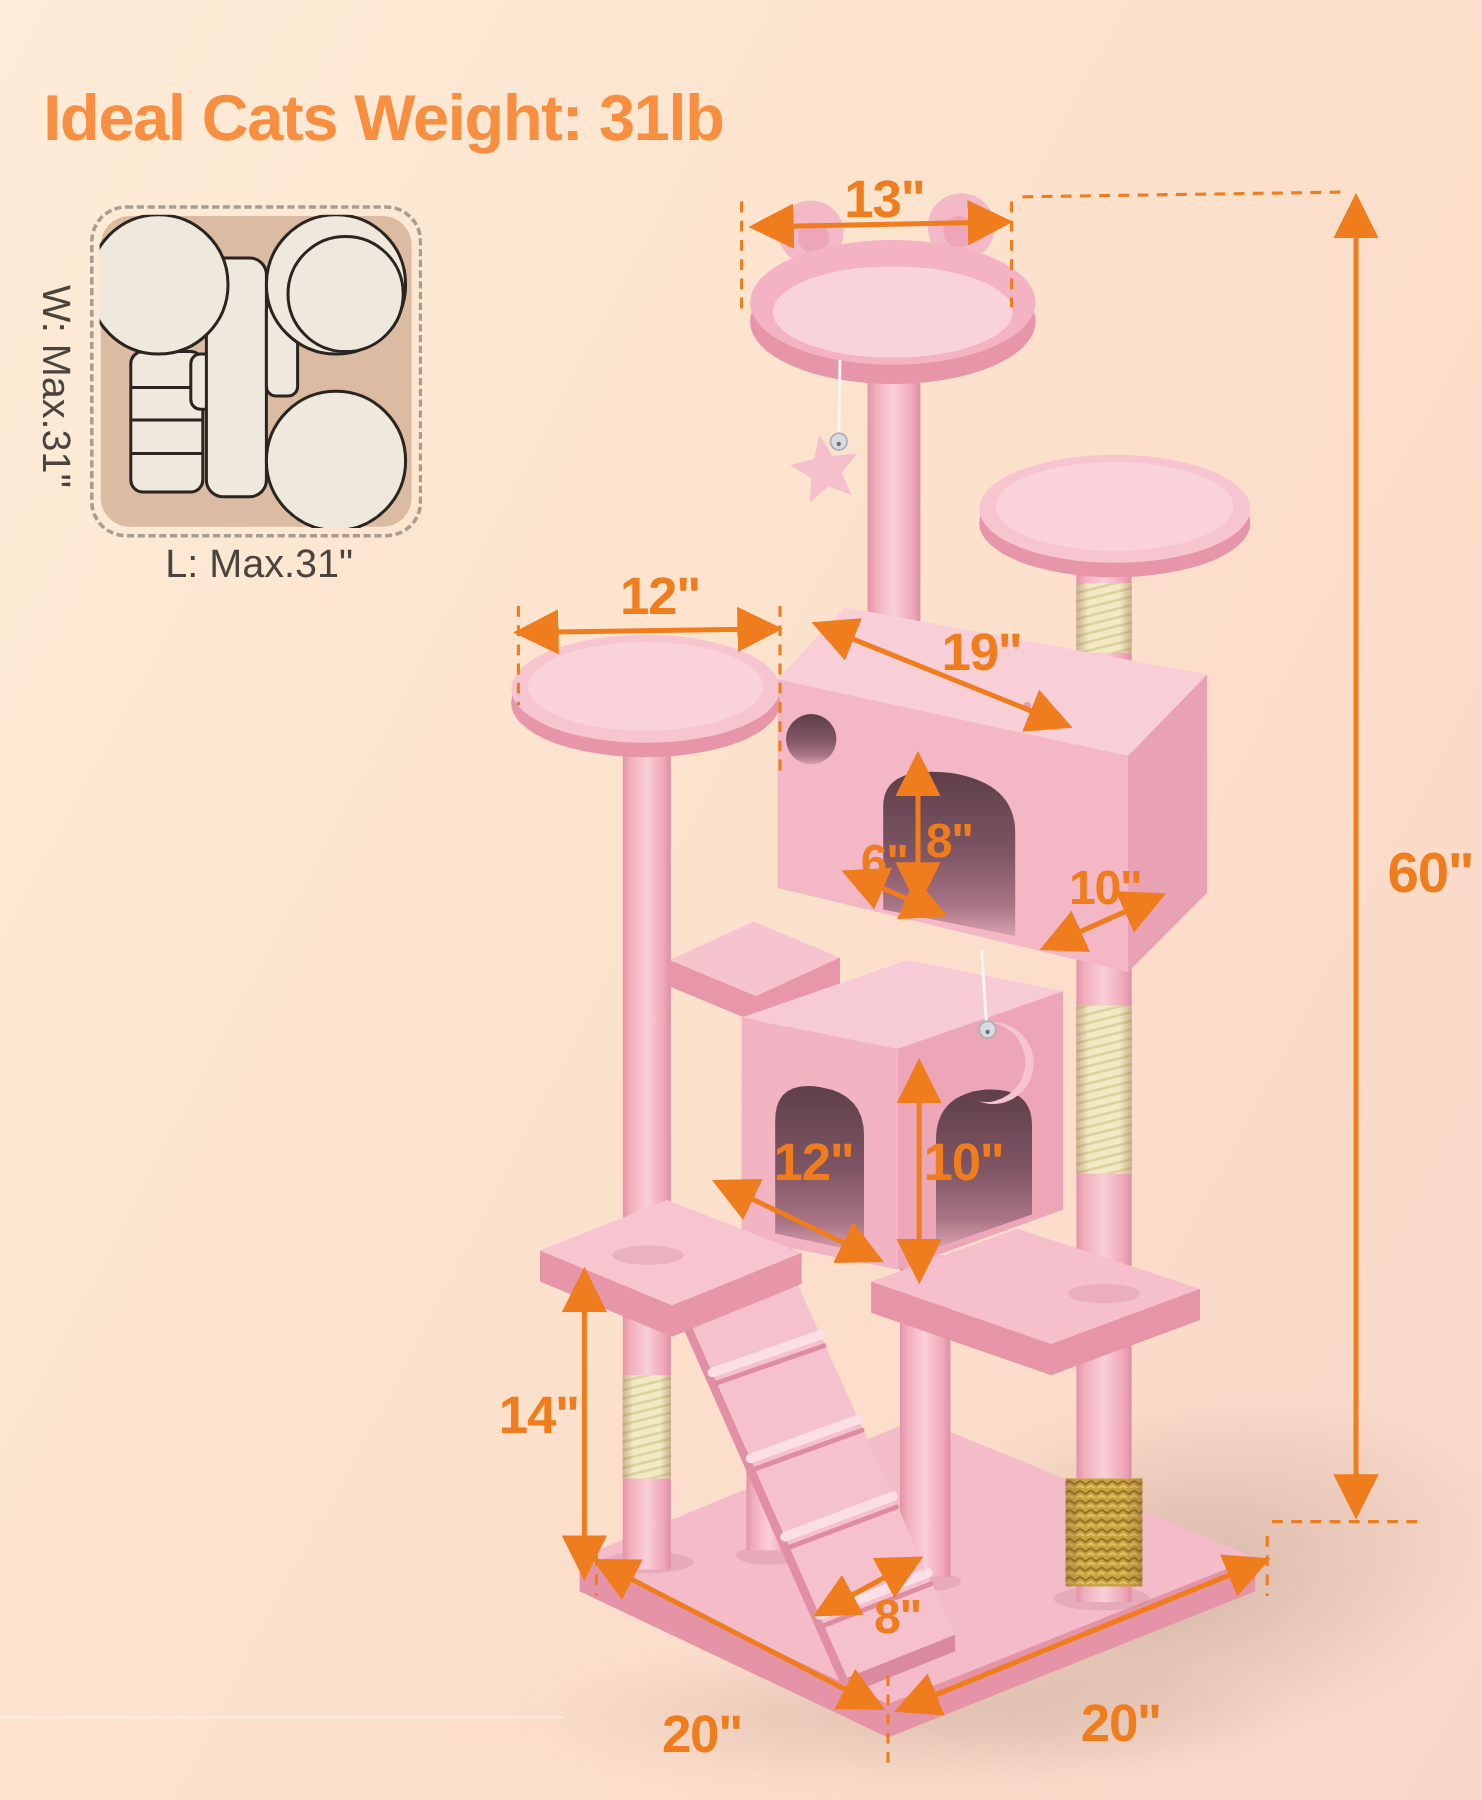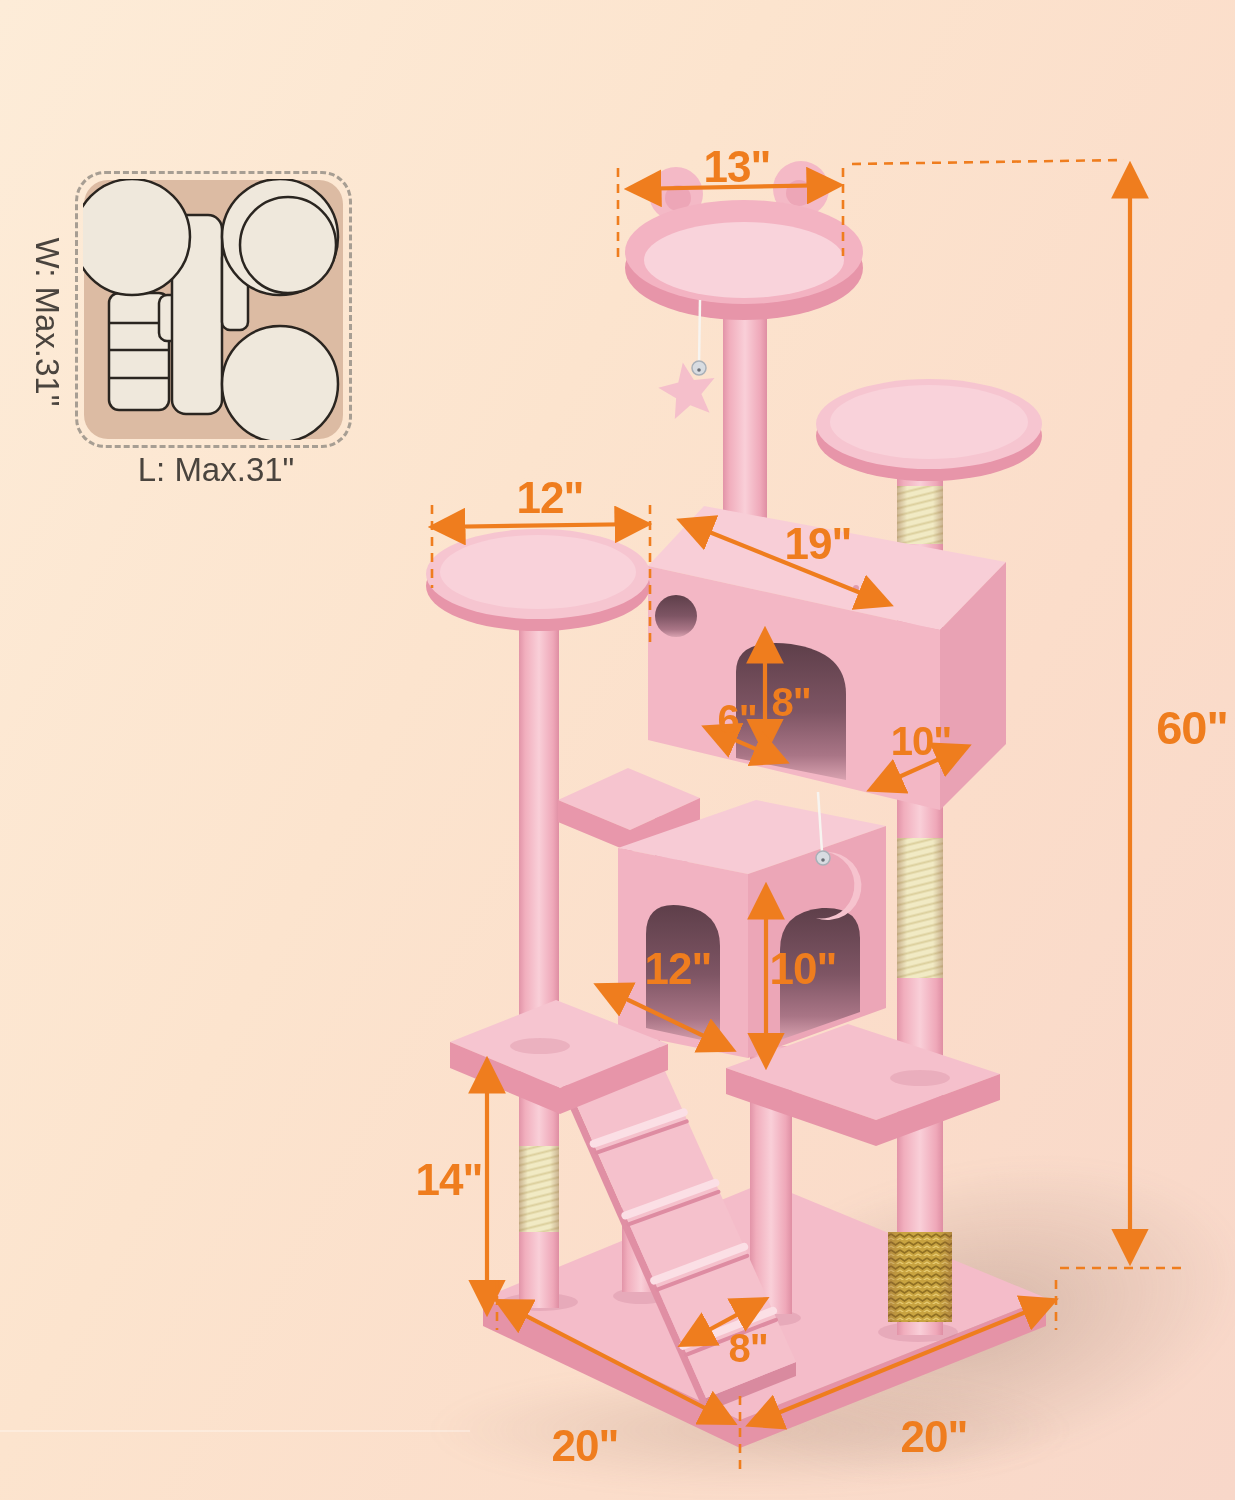--- a/index.html
+++ b/index.html
@@ -31,20 +31,21 @@
 </style>
 </head>
 <body>
 
 <div class="canvas">
 
   <div class="bg-shadow s1"></div>
   <div class="bg-shadow s2"></div>
   <div class="seam"></div>
 
+  <h1 class="title">Ideal Cats Weight: 31lb</h1>
 
   <div class="inset-box">
     <svg class="inset-svg" width="261" height="261" viewBox="0 0 261 261">
       <rect x="1" y="1" width="259" height="259" rx="24" fill="#dcbba3"></rect>
       <g fill="#efe8dc" stroke="#2a2520" stroke-width="2.5">
         <rect x="26" y="114" width="60" height="117" rx="10"></rect>
         <path d="M26,144 H86 M26,171 H86 M26,199 H86" fill="none"></path>
         <rect x="76" y="116" width="44" height="46" rx="8"></rect>
         <rect x="89" y="36" width="50" height="199" rx="14"></rect>
         <rect x="139" y="71" width="26" height="80" rx="8"></rect>

